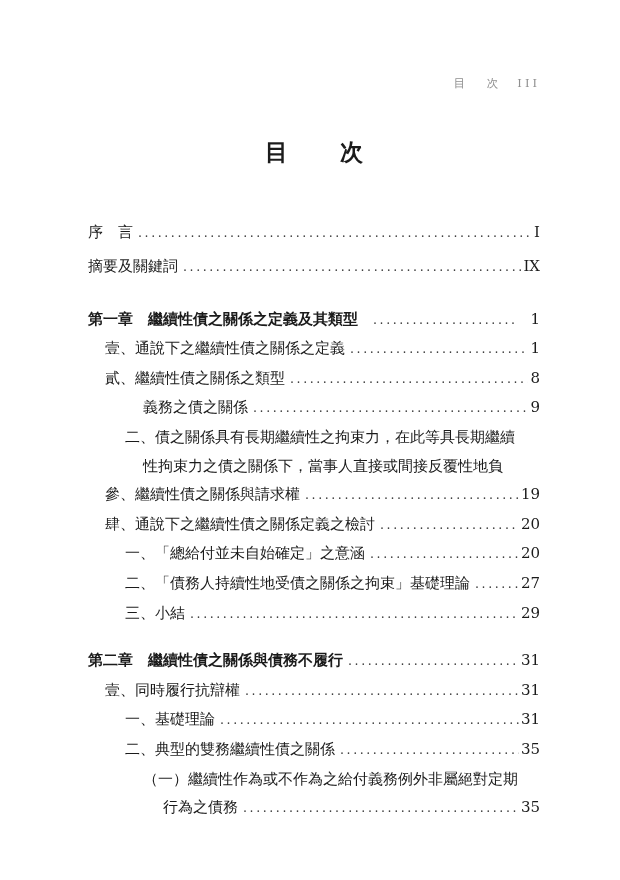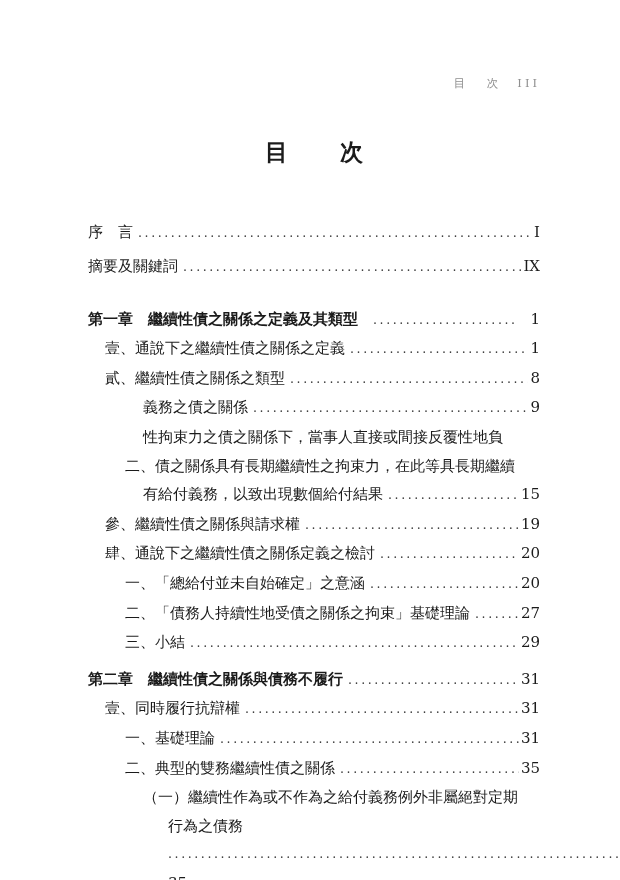--- a/index.html
+++ b/index.html
@@ -42,25 +42,25 @@
   .row .dots::before {
     content:"...................................................................................................................................................................................................................";
   }
   .row .pg { white-space:nowrap; }
   .bold .t { font-weight:bold; }
 
   .ind-0 { padding-left:0; }
   .ind-1 { padding-left:17px;text-align:right; }
   .ind-2 { padding-left:37px; }
   .ind-3 { padding-left:55px; }
-  .ind-4 { padding-left:75px;flex-direction:column; }
+  .ind-4 { padding-left:75px; }
 
   .fm { margin-bottom:4.5px; }
   .gap-ch1 { margin-top:23px;gap:10px; }
-  .gap-ch2 { margin-top:7px; }
+  .gap-ch2 { margin-top:18px; }
 </style>
 </head>
 <body>
 
 <div class="page">
 
   <div class="running-header">
     <span class="rh-section">目 次</span>
     <span class="rh-page">III</span>
   </div>
@@ -101,35 +101,30 @@
       <span class="pg">8</span>
     </div>
 
 
     <div class="row ind-3">
       <span class="t">義務之債之關係</span>
       <span class="dots"></span>
       <span class="pg">9</span>
     </div>
 
+    <div class="row ind-2 wrap">
+      <span class="t">二、債之關係具有長期繼續性之拘束力，在此等具長期繼續</span>
+
+    </div>
+
     <div class="row ind-3 wrap">
       <span class="t">性拘束力之債之關係下，當事人直接或間接反覆性地負</span>
 
     </div>
 
-    <div class="row ind-2 wrap">
-      <span class="t">二、債之關係具有長期繼續性之拘束力，在此等具長期繼續</span>
-
-    </div>
-
-    <div class="row ind-3">
-      <span class="t">有給付義務，以致出現數個給付結果</span>
-      <span class="dots"></span>
-      <span class="pg">15</span>
-    </div>
 
     <div class="row ind-1">
       <span class="t">參、繼續性債之關係與請求權</span>
       <span class="dots"></span>
       <span class="pg">19</span>
     </div>
 
     <div class="row ind-1">
       <span class="t">肆、通說下之繼續性債之關係定義之檢討</span>
       <span class="dots"></span>

